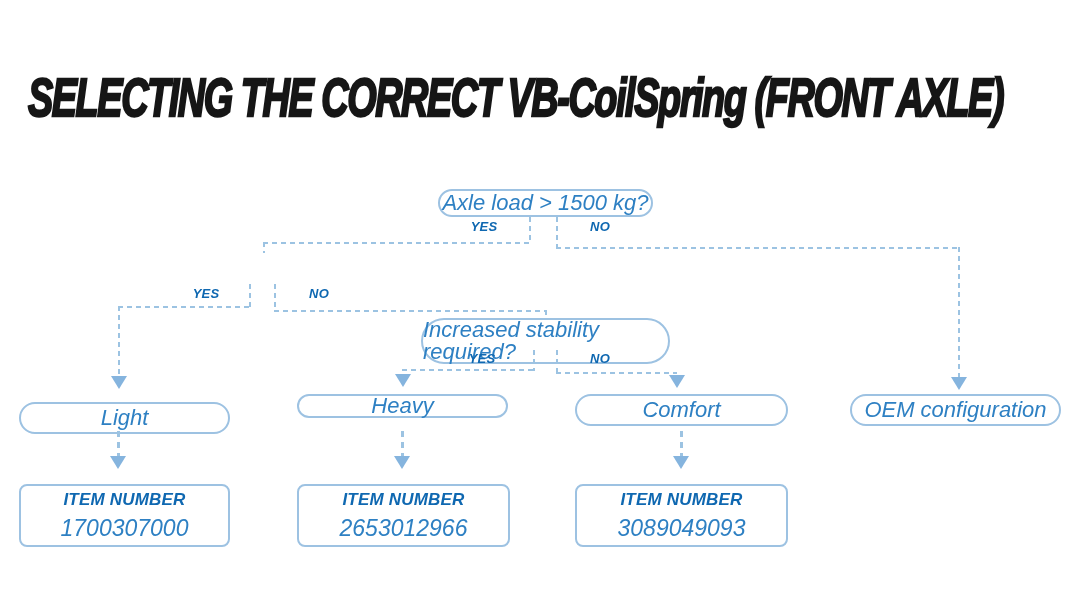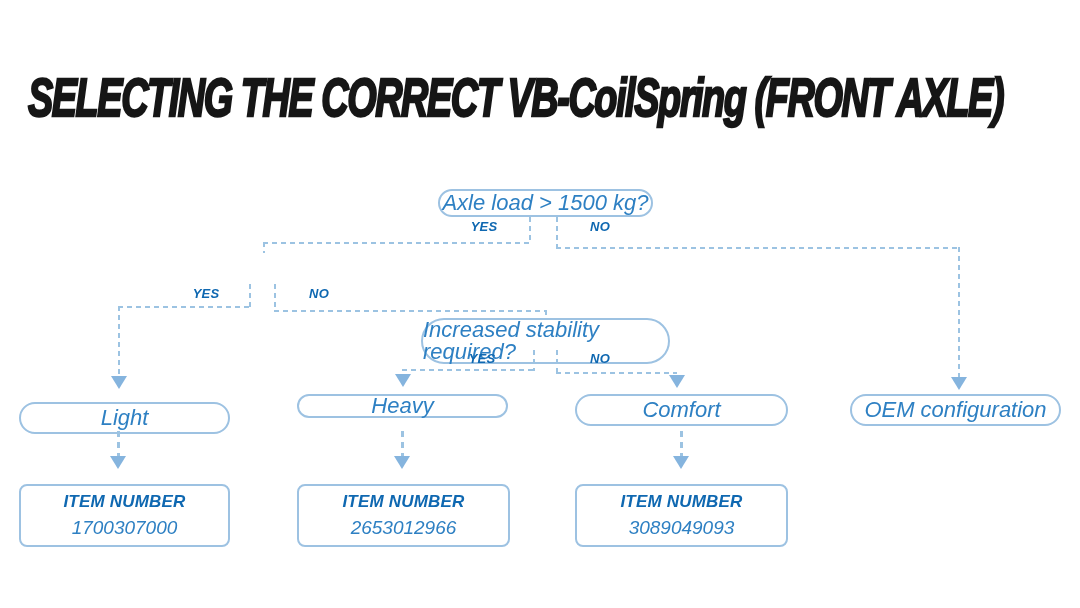--- a/index.html
+++ b/index.html
@@ -26,21 +26,21 @@
   }
   .hline{position:absolute;height:2px;background-image:repeating-linear-gradient(90deg,var(--dash) 0 5px,transparent 5px 9px);}
   .vline{position:absolute;width:2px;background-image:repeating-linear-gradient(180deg,var(--dash) 0 5px,transparent 5px 9px);}
   .stub{position:absolute;width:3px;background-image:repeating-linear-gradient(180deg,var(--dash) 0 6px,transparent 6px 11px);}
   .arr{position:absolute;width:0;height:0;border-left:8px solid transparent;border-right:8px solid transparent;border-top:13px solid var(--arrow);}
   .ibox{
     position:absolute;border:2px solid var(--border);border-radius:8px;background:#fff;
     box-sizing:border-box;display:flex;flex-direction:column;align-items:center;justify-content:center;gap:5px;
   }
   .ihead{color:var(--label);font-weight:700;font-size:17px;letter-spacing:0.2px;}
-  .inum{color:var(--text);font-size:19px;}
+  .inum{color:var(--text);font-size:23px;}
 </style>
 </head>
 <body>
 
 <div class="canvas">
 
   <div class="title">SELECTING THE CORRECT VB-CoilSpring (FRONT AXLE)</div>
 
   <div class="qbox" style="left:438px;top:189px;width:215px;height:28px">
     <span>Axle load &gt; 1500 kg?</span>

